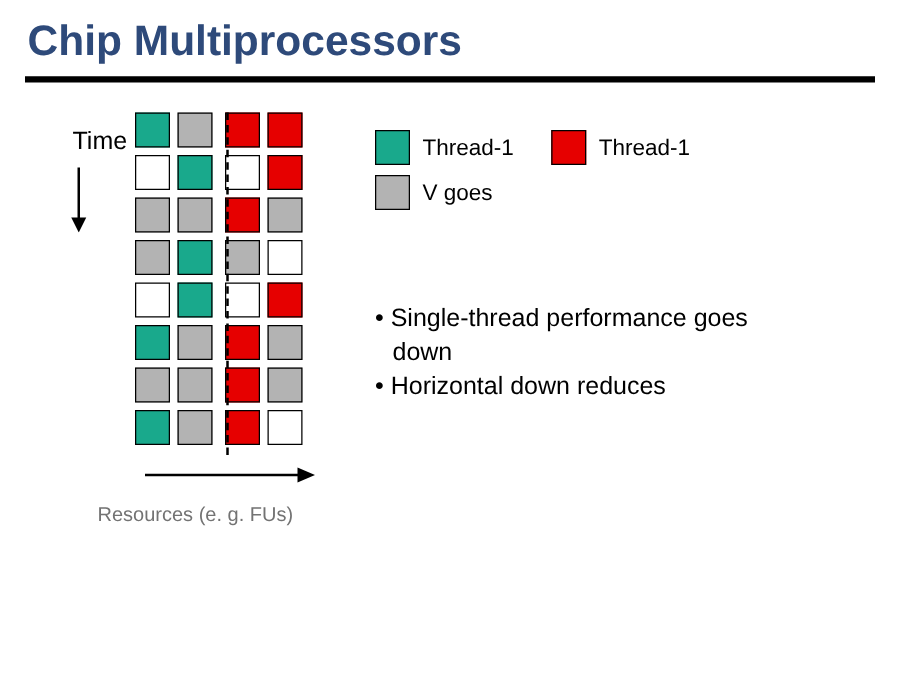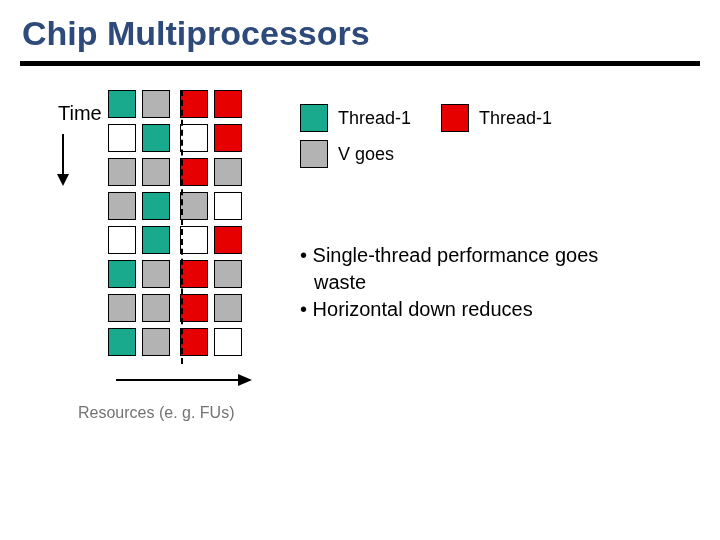--- a/index.html
+++ b/index.html
@@ -180,15 +180,15 @@
     <span class="legend-label">Thread-1</span>
   </div>
   <div class="legend-row">
     <div class="cell gray"></div>
     <span class="legend-label">V goes</span>
   </div>
 </div>
 
 <div class="bullets">
   <div>• Single-thread performance goes</div>
-  <div class="indent">waste</div>
+  <div class="indent">down</div>
   <div>• Horizontal down reduces</div>
 </div>
 
 </body></html>

